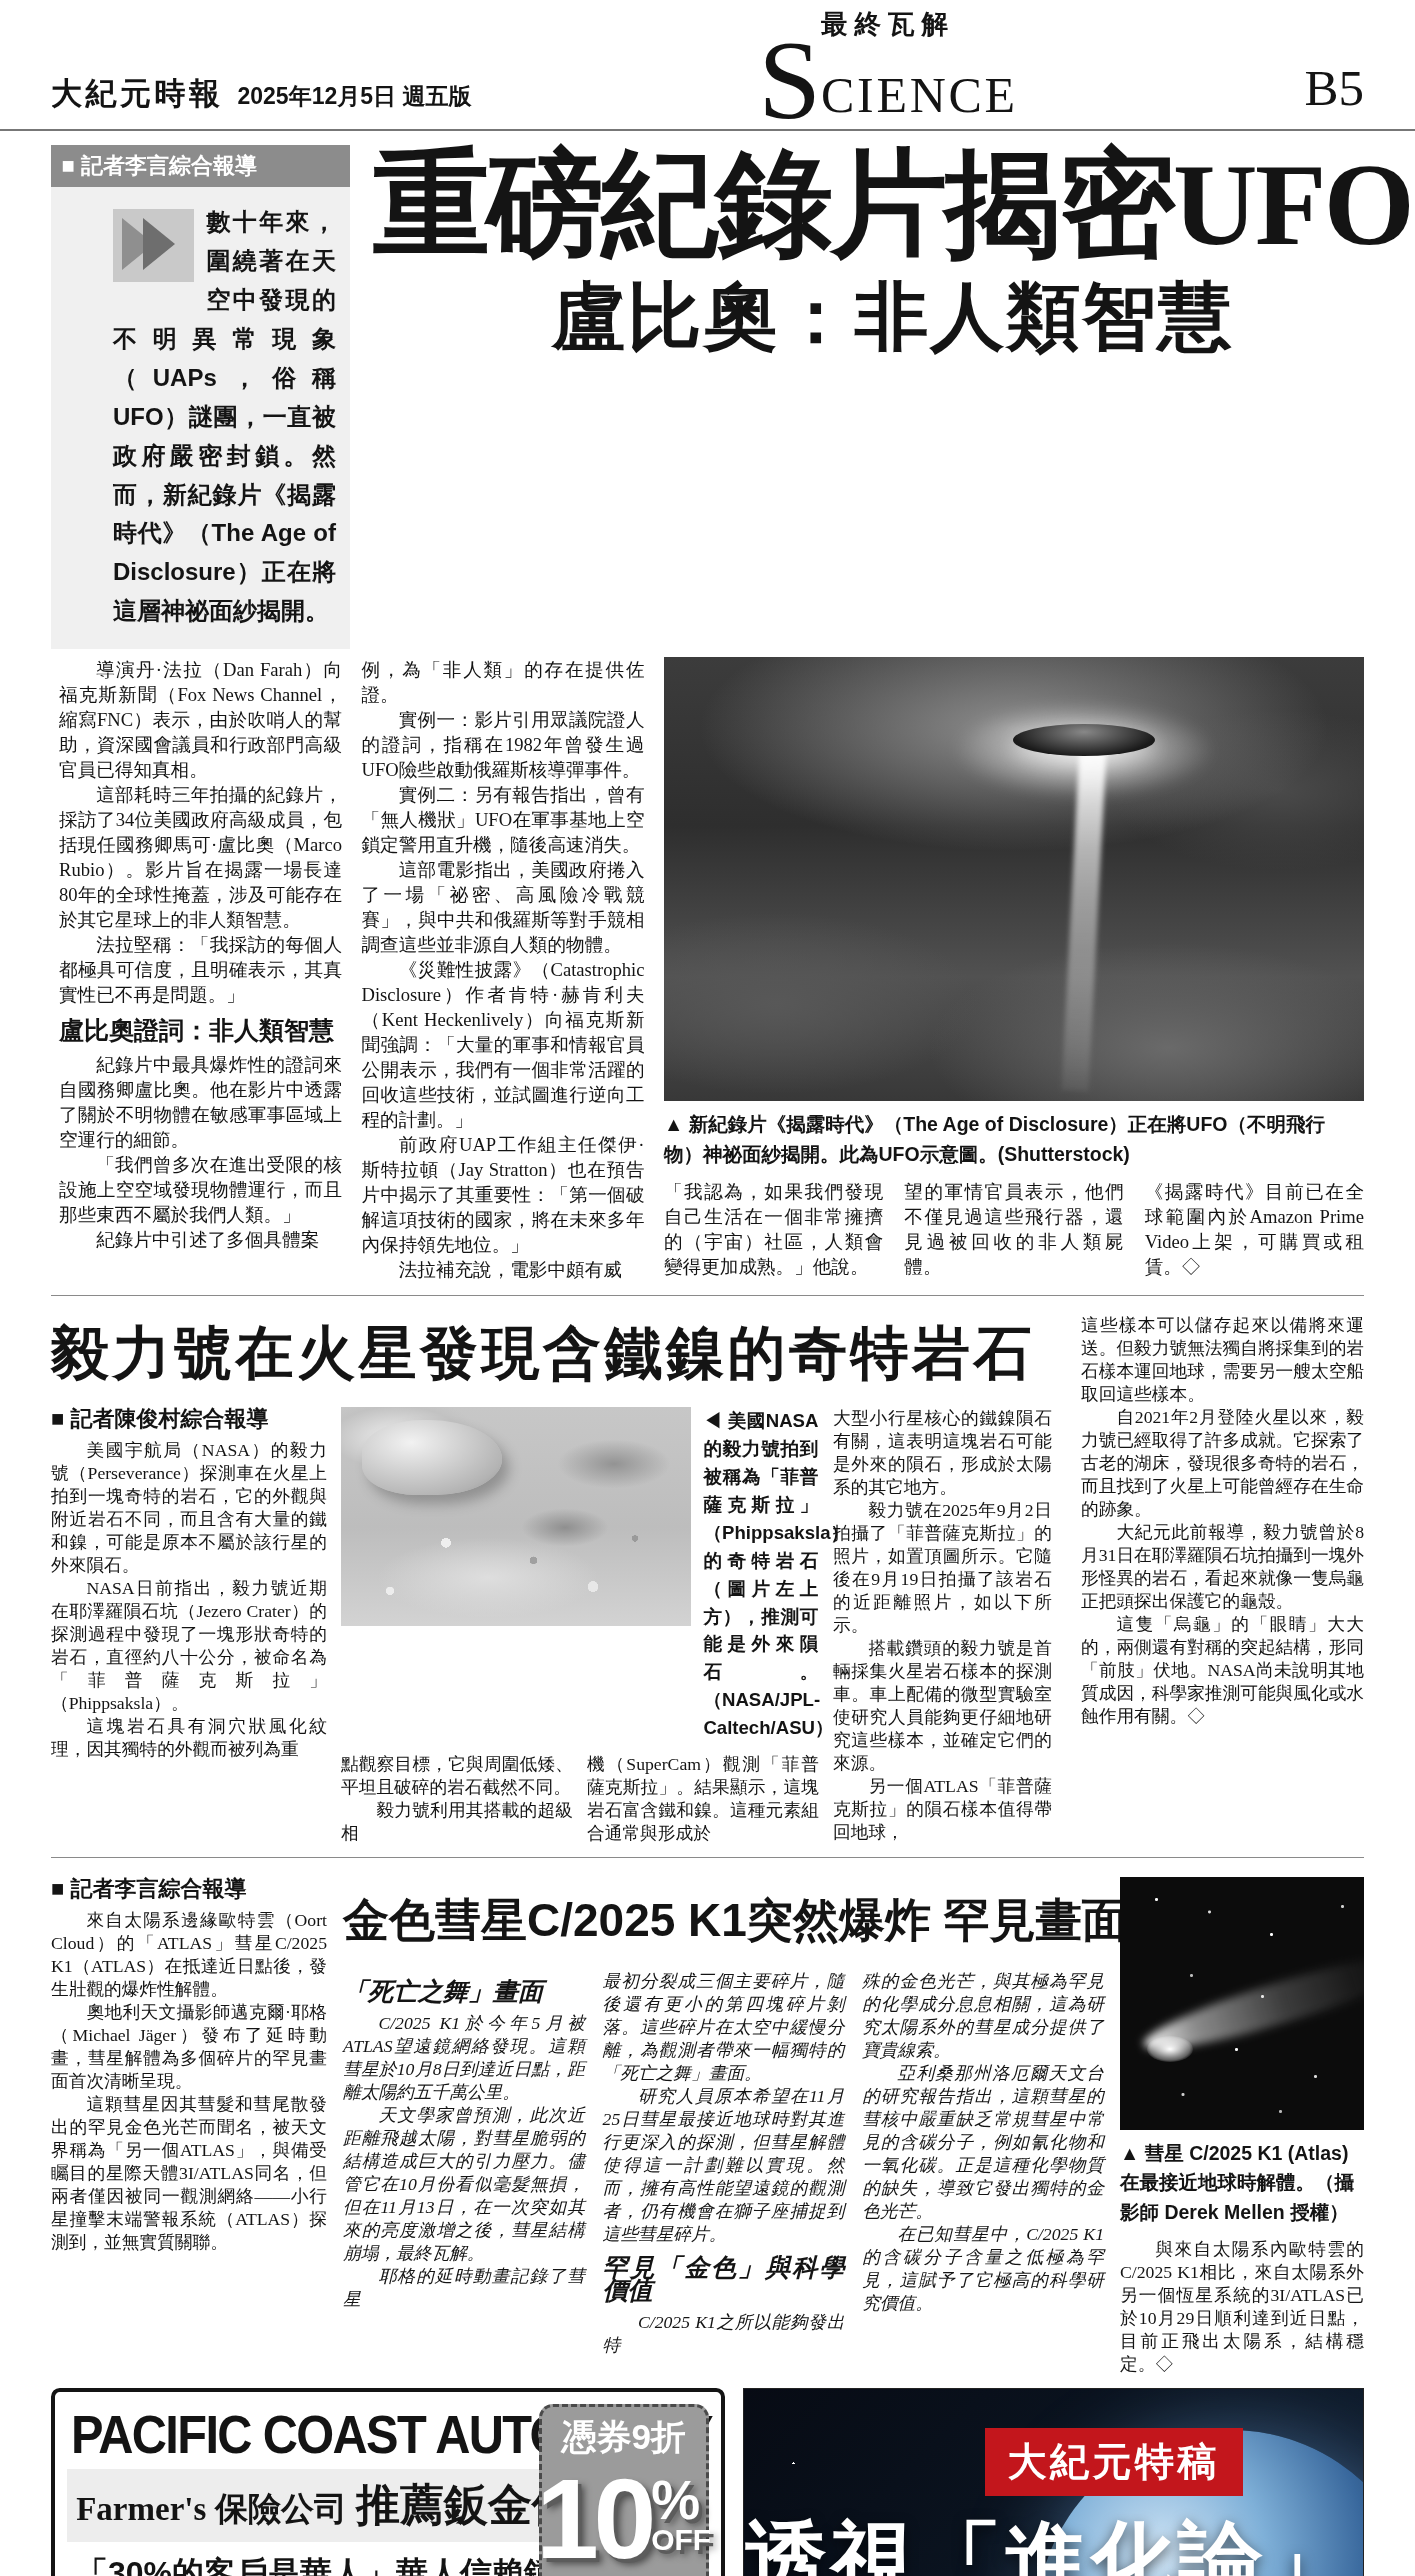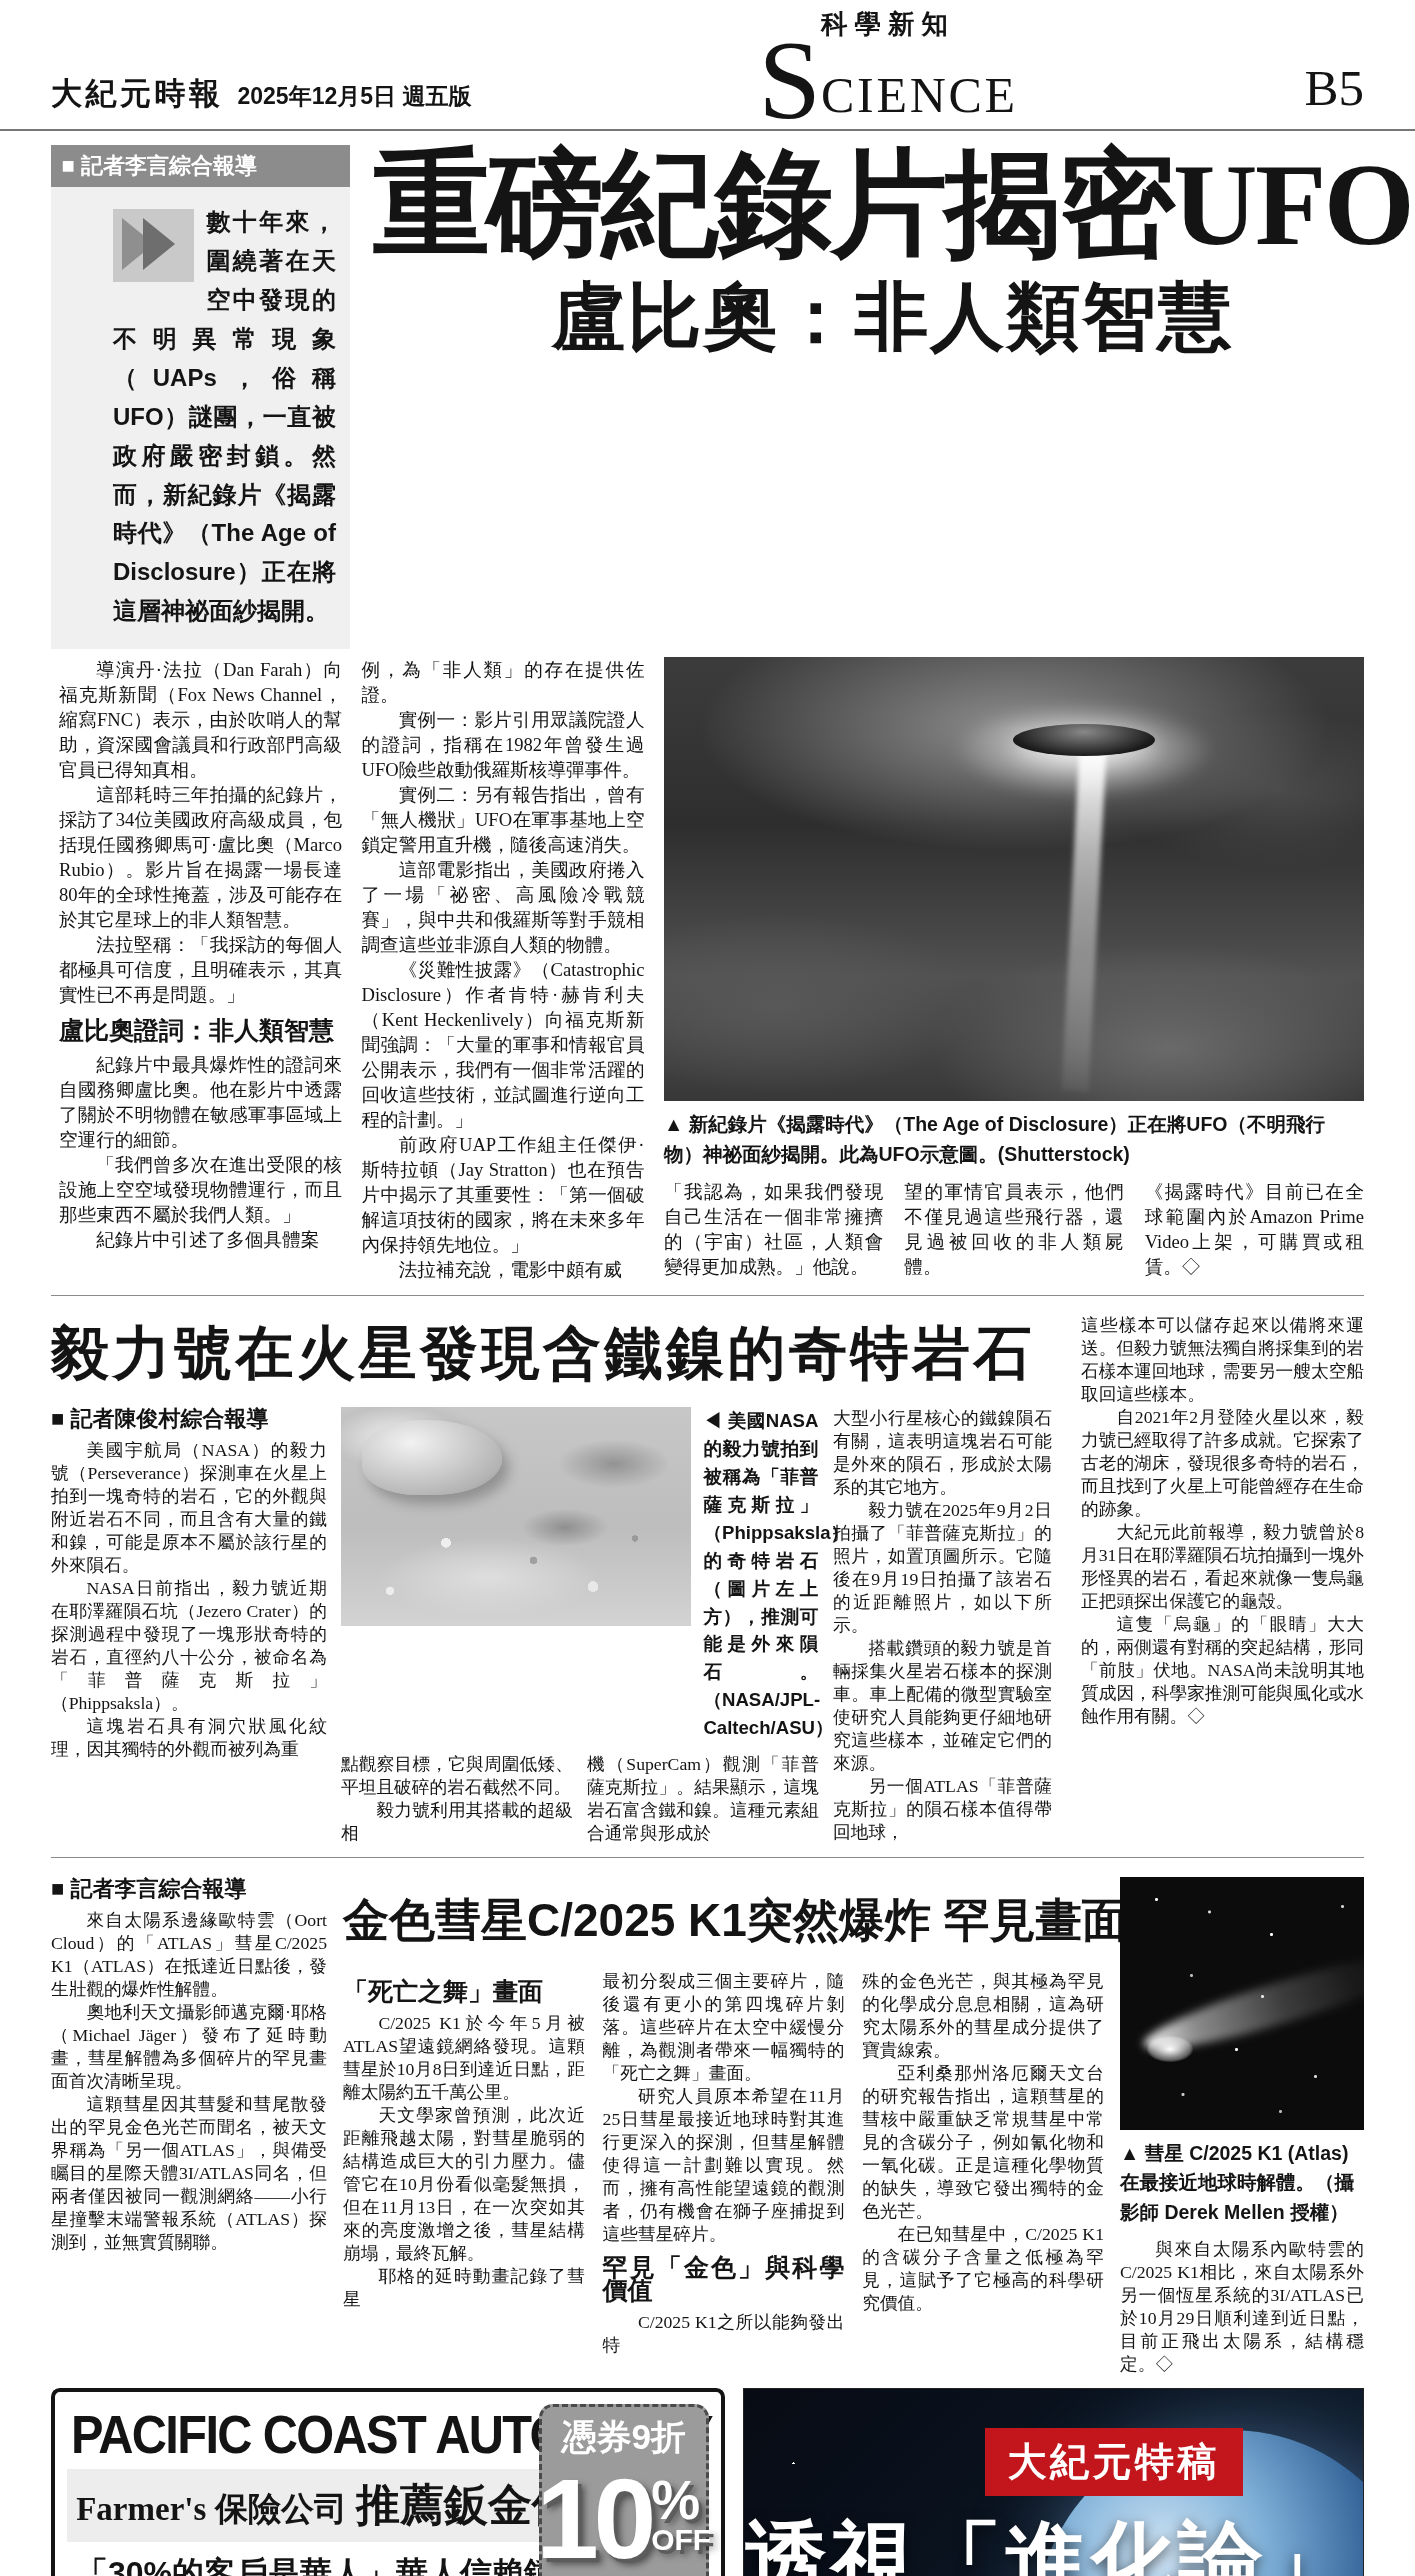--- a/index.html
+++ b/index.html
@@ -100,21 +100,21 @@
   .mars-under .ucol { flex:1; }
   .mars-c3 { width:219px; flex:none; }
   .mars-c4 { flex:1; }
 
   
   .comet { display:flex; gap:16px; padding:7px 51px 0; }
   .comet-c1 { width:276px; flex:none; }
   .comet-main { width:761px; flex:none; }
   .comet-h1 { font-family:"Liberation Sans",sans-serif; font-weight:900; font-size:46px;
               letter-spacing:0; margin:12.4px 0 17.7px; white-space:nowrap; }
-  .comet-cols { display:flex; gap:17.7px; }
+  .comet-cols { display:flex; gap:17.7px;font-style:italic; }
   .comet-cols .ccol { flex:1; }
   .comet-right { flex:1; }
   .comet-photo { height:253px; position:relative; overflow:hidden; background:#0c0c0c; }
   .comet-stars { position:absolute; width:2.7px; height:2.7px; border-radius:50%; background:#fff; top:21px; left:35px;
      box-shadow: 53px 12.4px #ddd, 115px 35px #fff, 186px 7px #cfcfcf, 237px 46px #fff, 35px 76px #bbb,
                  106px 97px #fff, 265px 85px #ddd, 212px 124px #cfcfcf, 80px 150px #fff, 159px 177px #ddd,
                  248px 168px #fff, 26.5px 195px #cfcfcf, 124px 212px #bbb, 221px 209px #fff; }
   .comet-streak { position:absolute; left:10%; bottom:26%; width:120%; height:41px;
                   transform:rotate(-17deg); transform-origin:left center; border-radius:50%;
                   background:linear-gradient(90deg, rgba(255,255,255,.95), rgba(225,225,225,.6) 18%,
@@ -194,21 +194,21 @@
 <div class="page">
 
   <header class="masthead">
     <div class="mh-left">
       <span class="paper-name">大紀元時報</span>
       <span class="paper-date">2025年12月5日 週五版</span>
     </div>
     <div class="mh-center">
       <span class="big-s">S</span>
       <span class="sec-stack">
-        <span class="sec-zh">科學新知</span>
+        <span class="sec-zh">最終瓦解</span>
         <span class="sec-rest">CIENCE</span>
       </span>
     </div>
     <div class="page-no">B5</div>
   </header>
 
   <section>
     <div class="ufo-top">
       <aside class="intro-box">
         <div class="byline-bar">■ 記者李言綜合報導</div>

